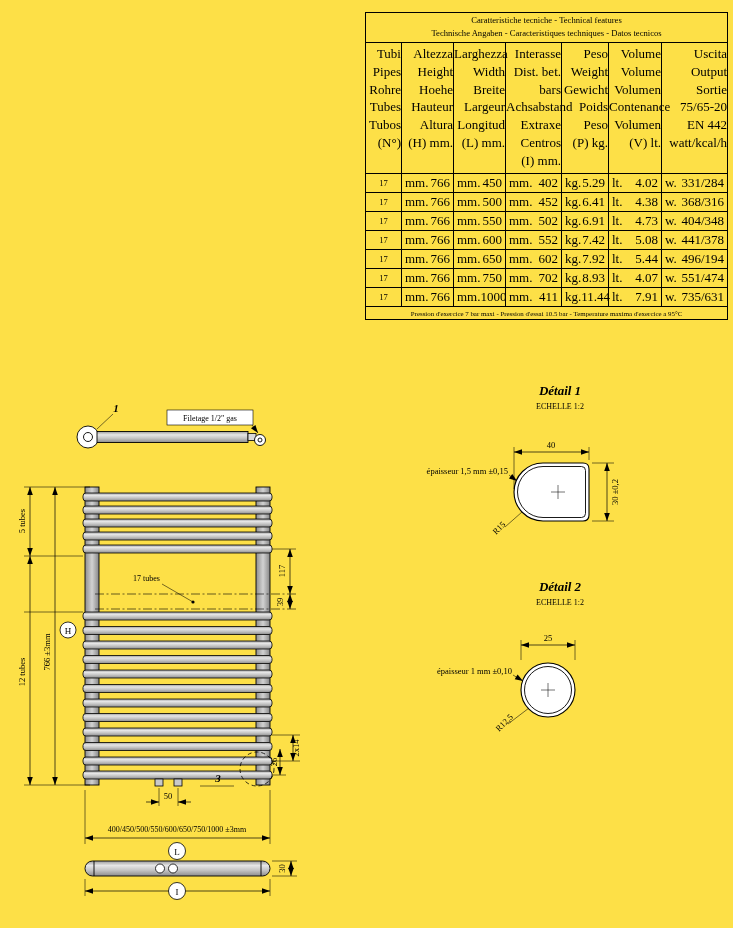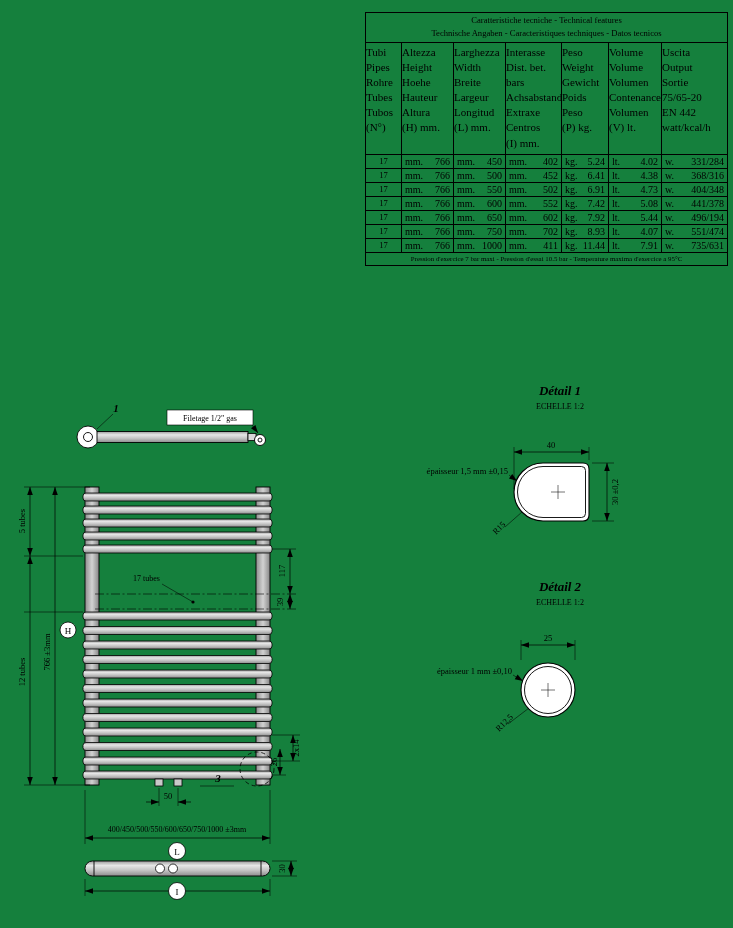--- a/index.html
+++ b/index.html
@@ -1,26 +1,26 @@
 <!DOCTYPE html>
 <html><head>
 <meta charset="utf-8">
 <style>
   * { margin:0; padding:0; box-sizing:border-box; }
   html,body { background:#fff; font-family:"Liberation Serif", serif; color:#000; }
-  .page { position:relative; width:733px; height:928px; background:#15803d; overflow:hidden; }
+  .page { position:relative; width:733px; height:928px; background:#fde047; overflow:hidden; }
 
   
   .tablewrap { position:absolute; left:365px; top:12px; width:362px; }
   table.spec { border-collapse:collapse; width:100%; table-layout:fixed; }
   .spec td, .spec th { border:1px solid #000; }
   .ttl { text-align:center; font-size:8.6px; line-height:1.55; padding:1px 0; }
-  th.colh { font-weight:normal; font-size:11px; line-height:1.38; text-align:left;
+  th.colh { font-weight:normal; font-size:13px; line-height:1.38; text-align:right;
             vertical-align:top; padding:2px 0 3px; white-space:pre-line; }
-  td.dc { font-size:10px; padding:1px 0; vertical-align:middle; }
+  td.dc { font-size:13px; padding:1px 0; vertical-align:middle; }
   .sp { display:flex; justify-content:space-between; padding:0 3px; }
   td.nc { text-align:center; font-size:8.6px; }
   .ftr { text-align:center; font-size:6.9px; padding:2.5px 0; }
 
   
   svg.dwg { position:absolute; left:0; top:0; }
   .t  { font:8.5px "Liberation Serif", serif; fill:#000; }
   .ts { font:8px "Liberation Serif", serif; fill:#000; }
   .ti { font:italic 700 11px "Liberation Serif", serif; fill:#000; }
   .dt { font:italic 700 13px "Liberation Serif", serif; fill:#000; }
@@ -118,21 +118,21 @@
             </td>
         <td class="dc">
               <div class="sp">
                 <span>mm.</span>
                 <span>402</span>
               </div>
             </td>
         <td class="dc">
               <div class="sp">
                 <span>kg.</span>
-                <span>5.24</span>
+                <span>5.29</span>
               </div>
             </td>
         <td class="dc">
               <div class="sp">
                 <span>lt.</span>
                 <span>4.02</span>
               </div>
             </td>
         <td class="dc">
               <div class="sp">

